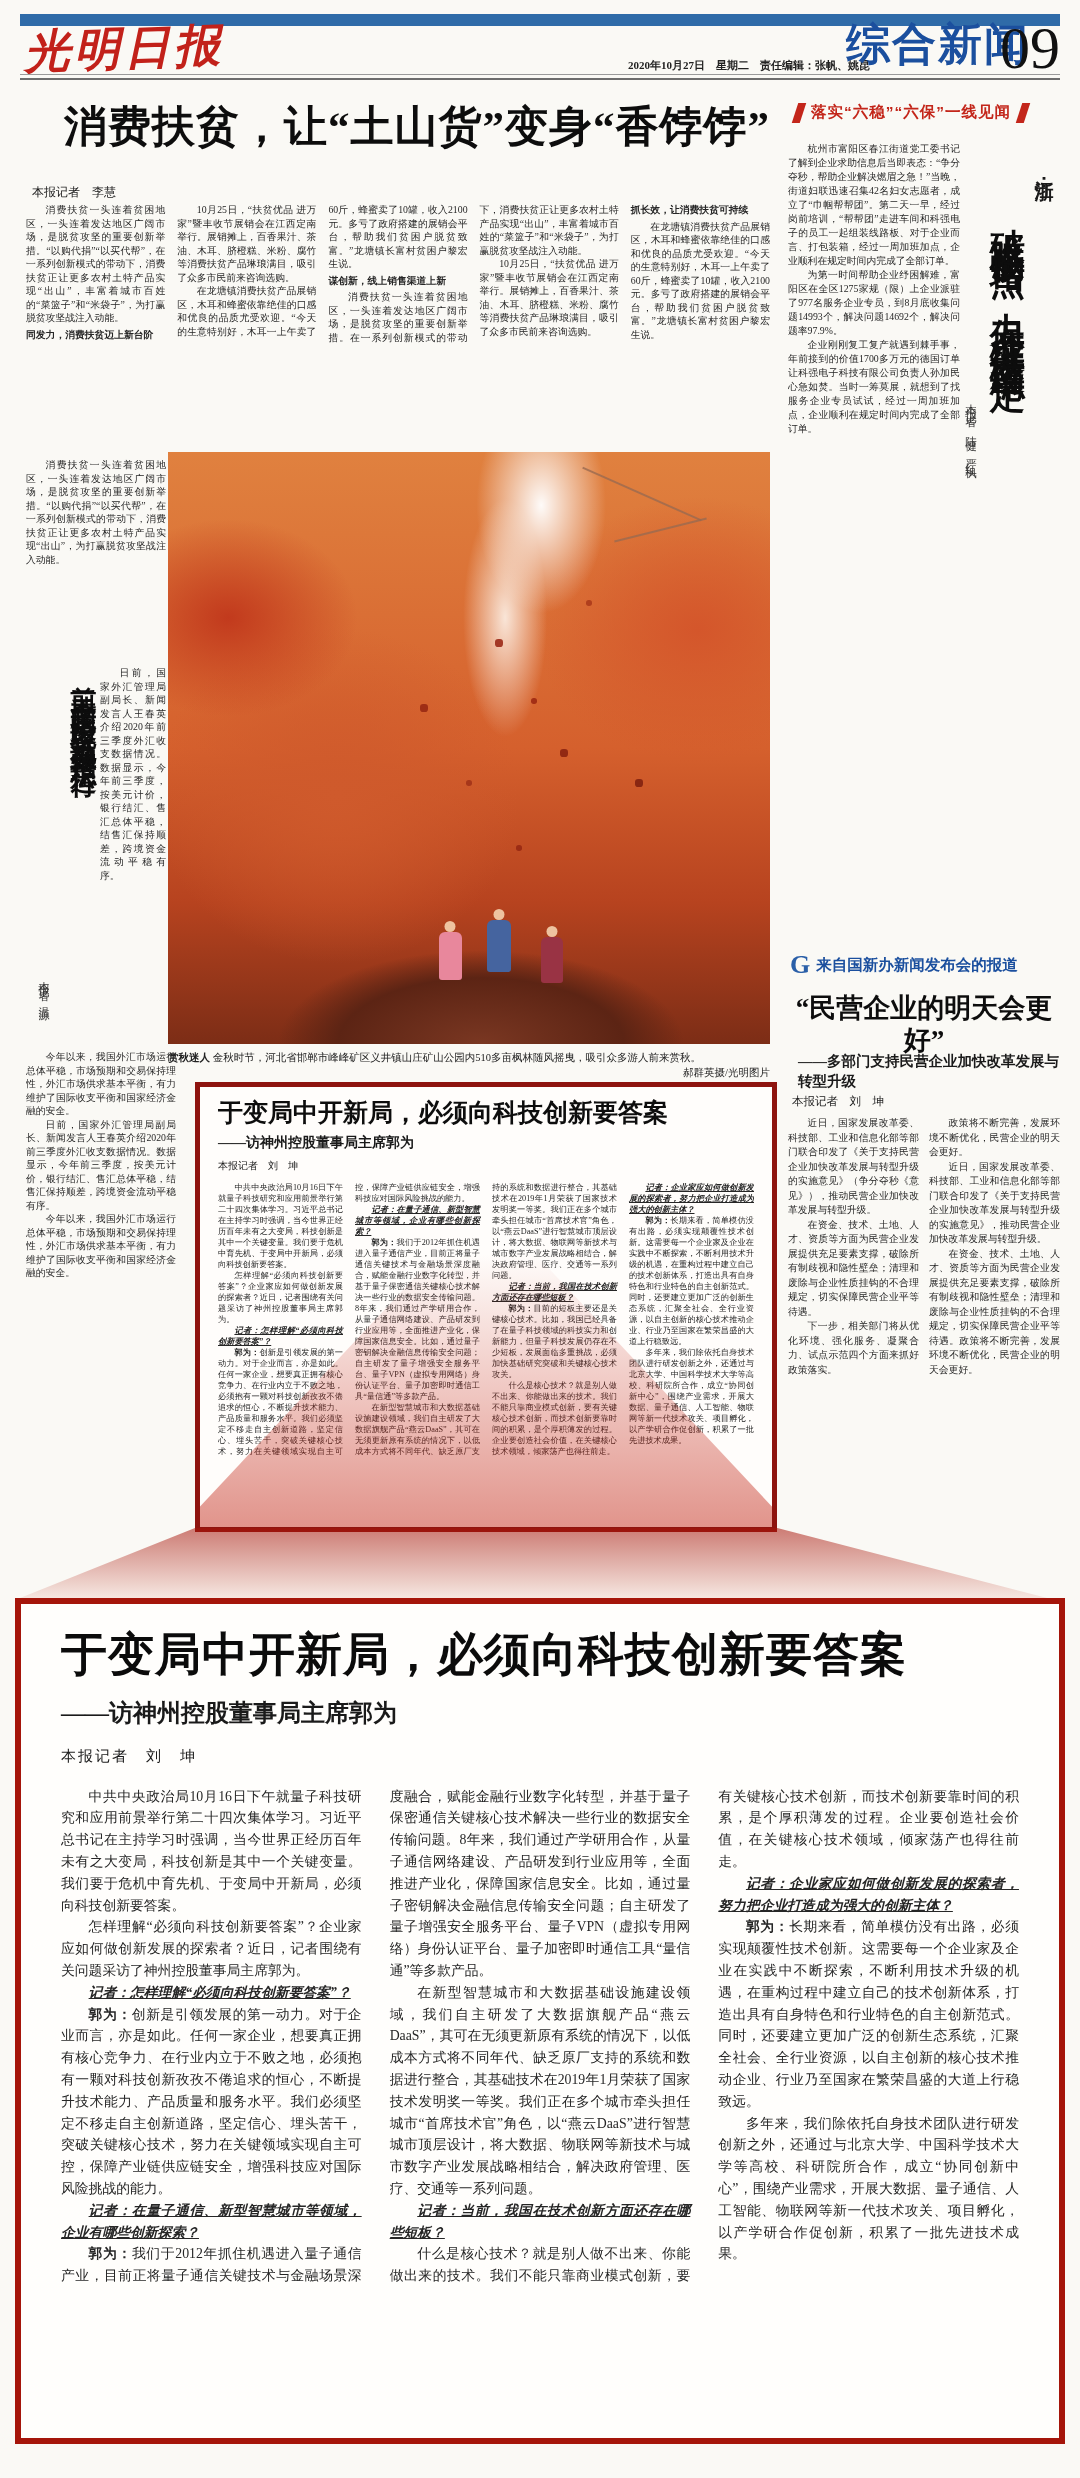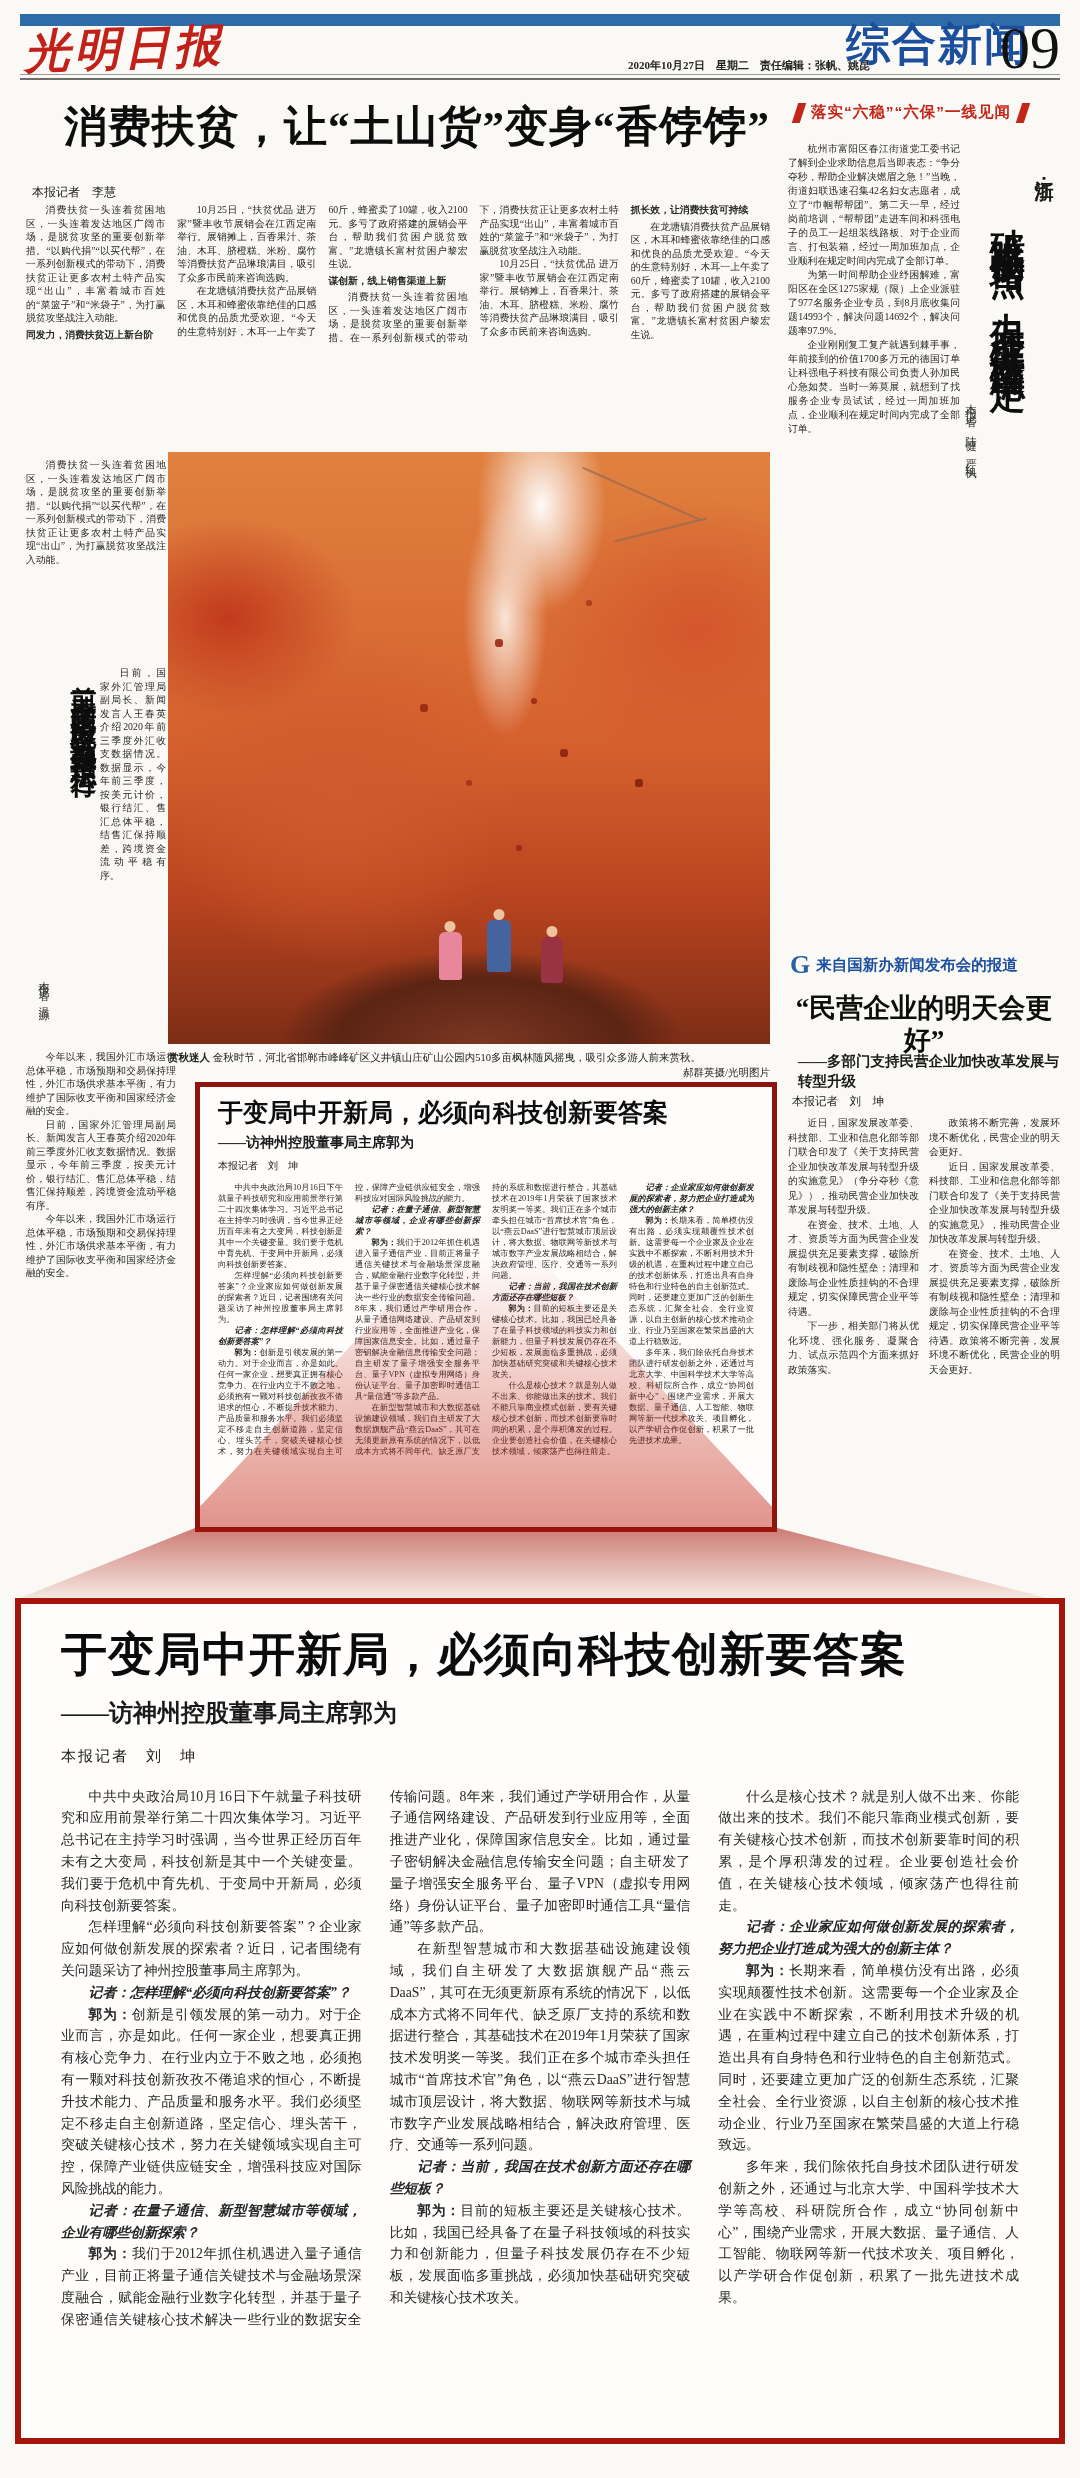--- a/index.html
+++ b/index.html
@@ -4,21 +4,21 @@
 <style>
   html,body{margin:0;padding:0;}
   body{width:1080px;height:2478px;position:relative;background:#faf9f5;
        font-family:"Liberation Serif","DejaVu Serif",serif;color:#1a1a1a;}
   .abs{position:absolute;}
   .vert{writing-mode:vertical-rl;}
   .sans{font-family:"Liberation Sans","DejaVu Sans",sans-serif;}
   .bodytxt{color:#262626;overflow:hidden;}
   .bodytxt p{margin:0;text-indent:2em;text-align:justify;}
   .bodytxt p.t-sub{font-weight:700;text-indent:0;font-family:"Liberation Sans",sans-serif;margin:3px 0;}
-  .bodytxt p.t-q{font-weight:700;font-style:italic;}
+  .bodytxt p.t-q{font-weight:700;font-style:italic;text-decoration:underline;}
   .bodytxt p b{font-weight:700;}
 
   
   #bluebar{left:20px;top:14px;width:1040px;height:12px;background:#2f6ba8;}
   #brand{left:24px;top:26px;font-size:46px;font-weight:700;font-style:italic;color:#c2211a;
          transform:rotate(-2deg);letter-spacing:4px;line-height:1;}
   #dateline{left:628px;top:58px;font-size:11px;color:#222;font-family:Liberation Serif, serif;font-weight:700;}
   #section{left:846px;top:22px;font-size:44px;font-weight:900;color:#1b4f9e;letter-spacing:2px;
            font-family:"Liberation Sans",sans-serif;line-height:1;}
   #pagenum{left:1000px;top:18px;font-size:60px;font-weight:400;color:#111;line-height:1;}
@@ -237,19 +237,18 @@
   <div id="bp-byline">本报记者　刘　坤</div>
   <div id="bp-body" class="bodytxt">
       <p>中共中央政治局10月16日下午就量子科技研究和应用前景举行第二十四次集体学习。习近平总书记在主持学习时强调，当今世界正经历百年未有之大变局，科技创新是其中一个关键变量。我们要于危机中育先机、于变局中开新局，必须向科技创新要答案。</p>
       <p>怎样理解“必须向科技创新要答案”？企业家应如何做创新发展的探索者？近日，记者围绕有关问题采访了神州控股董事局主席郭为。</p>
       <p class="t-q">记者：怎样理解“必须向科技创新要答案”？</p>
       <p class="t-a"><b>郭为：</b>创新是引领发展的第一动力。对于企业而言，亦是如此。任何一家企业，想要真正拥有核心竞争力、在行业内立于不败之地，必须抱有一颗对科技创新孜孜不倦追求的恒心，不断提升技术能力、产品质量和服务水平。我们必须坚定不移走自主创新道路，坚定信心、埋头苦干，突破关键核心技术，努力在关键领域实现自主可控，保障产业链供应链安全，增强科技应对国际风险挑战的能力。</p>
       <p class="t-q">记者：在量子通信、新型智慧城市等领域，企业有哪些创新探索？</p>
       <p class="t-a"><b>郭为：</b>我们于2012年抓住机遇进入量子通信产业，目前正将量子通信关键技术与金融场景深度融合，赋能金融行业数字化转型，并基于量子保密通信关键核心技术解决一些行业的数据安全传输问题。8年来，我们通过产学研用合作，从量子通信网络建设、产品研发到行业应用等，全面推进产业化，保障国家信息安全。比如，通过量子密钥解决金融信息传输安全问题；自主研发了量子增强安全服务平台、量子VPN（虚拟专用网络）身份认证平台、量子加密即时通信工具“量信通”等多款产品。</p>
       <p>在新型智慧城市和大数据基础设施建设领域，我们自主研发了大数据旗舰产品“燕云DaaS”，其可在无须更新原有系统的情况下，以低成本方式将不同年代、缺乏原厂支持的系统和数据进行整合，其基础技术在2019年1月荣获了国家技术发明奖一等奖。我们正在多个城市牵头担任城市“首席技术官”角色，以“燕云DaaS”进行智慧城市顶层设计，将大数据、物联网等新技术与城市数字产业发展战略相结合，解决政府管理、医疗、交通等一系列问题。</p>
       <p class="t-q">记者：当前，我国在技术创新方面还存在哪些短板？</p>
-      <p class="t-a"><b>郭为：</b>目前的短板主要还是关键核心技术。比如，我国已经具备了在量子科技领域的科技实力和创新能力，但量子科技发展仍存在不少短板，发展面临多重挑战，必须加快基础研究突破和关键核心技术攻关。</p>
       <p>什么是核心技术？就是别人做不出来、你能做出来的技术。我们不能只靠商业模式创新，要有关键核心技术创新，而技术创新要靠时间的积累，是个厚积薄发的过程。企业要创造社会价值，在关键核心技术领域，倾家荡产也得往前走。</p>
       <p class="t-q">记者：企业家应如何做创新发展的探索者，努力把企业打造成为强大的创新主体？</p>
       <p class="t-a"><b>郭为：</b>长期来看，简单模仿没有出路，必须实现颠覆性技术创新。这需要每一个企业家及企业在实践中不断探索，不断利用技术升级的机遇，在重构过程中建立自己的技术创新体系，打造出具有自身特色和行业特色的自主创新范式。同时，还要建立更加广泛的创新生态系统，汇聚全社会、全行业资源，以自主创新的核心技术推动企业、行业乃至国家在繁荣昌盛的大道上行稳致远。</p>
       <p>多年来，我们除依托自身技术团队进行研发创新之外，还通过与北京大学、中国科学技术大学等高校、科研院所合作，成立“协同创新中心”，围绕产业需求，开展大数据、量子通信、人工智能、物联网等新一代技术攻关、项目孵化，以产学研合作促创新，积累了一批先进技术成果。</p>
     </div>
 </div>
 
 </body></html>

